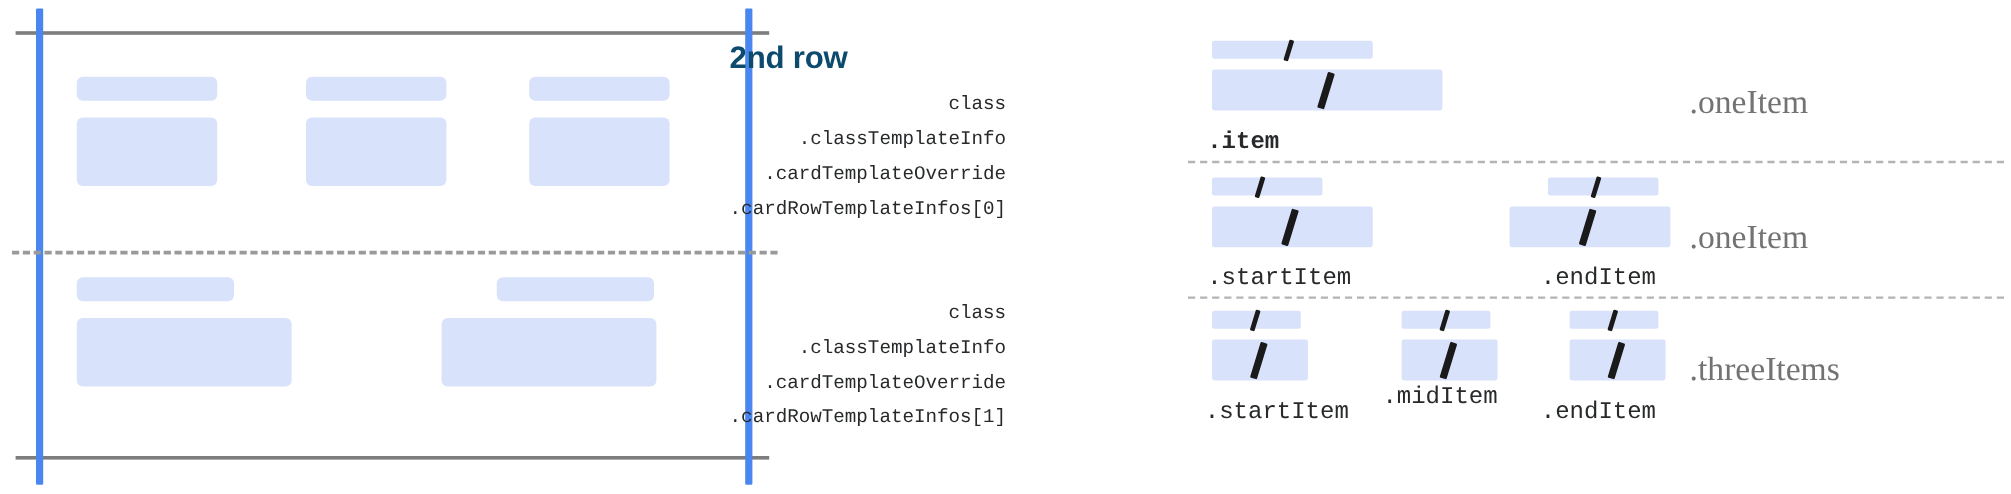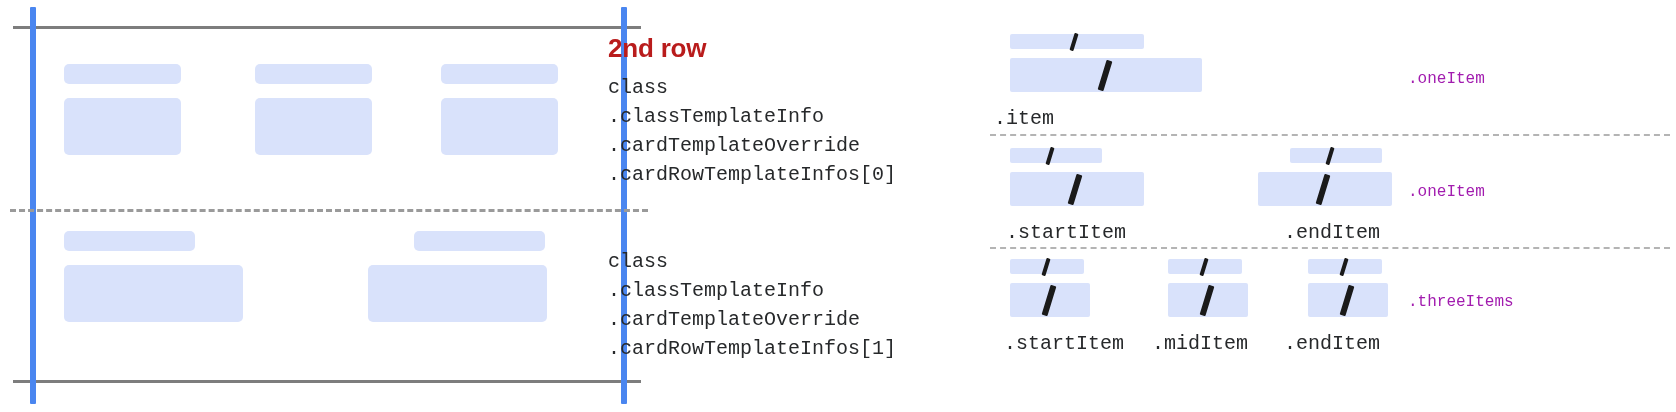--- a/index.html
+++ b/index.html
@@ -60,31 +60,32 @@
     left: 604px;
     top: 0;
     width: 380px;
     height: 412px;
   }
   .block-heading {
     position: absolute;
     font-family: "Liberation Sans", sans-serif;
     font-weight: bold;
     font-size: 26px;
-    color: #b91c1c;
+    color: #0c4a6e;
     letter-spacing: -0.2px;
     white-space: nowrap;
   }
   .code-lines {
     position: absolute;
     font-family: "Liberation Mono", monospace;
-    font-size: 20px;
+    font-size: 16px;
     line-height: 29px;
     color: #27292b;
     white-space: pre;
+    text-align: right;
   }
 
   
   #right-diagram {
     position: absolute;
     left: 984px;
     top: 0;
     width: 692px;
     height: 412px;
   }
@@ -117,23 +118,23 @@
   }
   .slot-label {
     position: absolute;
     font-family: "Liberation Mono", monospace;
     font-size: 20px;
     color: #27292b;
     white-space: nowrap;
   }
   .variant-label {
     position: absolute;
-    font-family: Liberation Mono, monospace;
-    font-size: 16px;
-    color: #a21caf;
+    font-family: Liberation Serif, serif;
+    font-size: 28px;
+    color: #737373;
     white-space: nowrap;
   }
 </style>
 </head>
 <body>
 
 <div id="canvas">
 
   <div id="left-diagram">
 
@@ -175,21 +176,21 @@
 
   <div id="right-diagram">
 
     <div class="slot">
       <div class="slot-top" style="left:26px; top:34px; width:134px; height:15px;"></div>
       <div class="slash" style="left:88px; top:33px; width:4px; height:18px;"></div>
 
       <div class="slot-main" style="left:26px; top:58px; width:192px; height:34px;"></div>
       <div class="slash" style="left:118px; top:60px; width:6px; height:31px;"></div>
 
-      <div class="slot-label" style="left:10px; top:107px;">.item</div>
+      <div class="slot-label" style="left:22px; top:107px;font-weight:bold;">.item</div>
     </div>
     <div class="variant-label" style="left:424px; top:70px;">.oneItem</div>
 
     <div class="variant-sep" style="top:134px; left:6px; right:6px;"></div>
 
     <div class="slot">
       <div class="slot-top" style="left:26px; top:148px; width:92px; height:15px;"></div>
       <div class="slash" style="left:64px; top:147px; width:4px; height:18px;"></div>
 
       <div class="slot-main" style="left:26px; top:172px; width:134px; height:34px;"></div>
@@ -221,21 +222,21 @@
       <div class="slot-label" style="left:20px; top:332px;">.startItem</div>
     </div>
 
     <div class="slot">
       <div class="slot-top" style="left:184px; top:259px; width:74px; height:15px;"></div>
       <div class="slash" style="left:218px; top:258px; width:4px; height:18px;"></div>
 
       <div class="slot-main" style="left:184px; top:283px; width:80px; height:34px;"></div>
       <div class="slash" style="left:220px; top:285px; width:6px; height:31px;"></div>
 
-      <div class="slot-label" style="left:168px; top:332px;text-align:center;">.midItem</div>
+      <div class="slot-label" style="left:168px; top:320px;text-align:center;">.midItem</div>
     </div>
 
     <div class="slot">
       <div class="slot-top" style="left:324px; top:259px; width:74px; height:15px;"></div>
       <div class="slash" style="left:358px; top:258px; width:4px; height:18px;"></div>
 
       <div class="slot-main" style="left:324px; top:283px; width:80px; height:34px;"></div>
       <div class="slash" style="left:360px; top:285px; width:6px; height:31px;"></div>
 
       <div class="slot-label" style="left:300px; top:332px;">.endItem</div>

